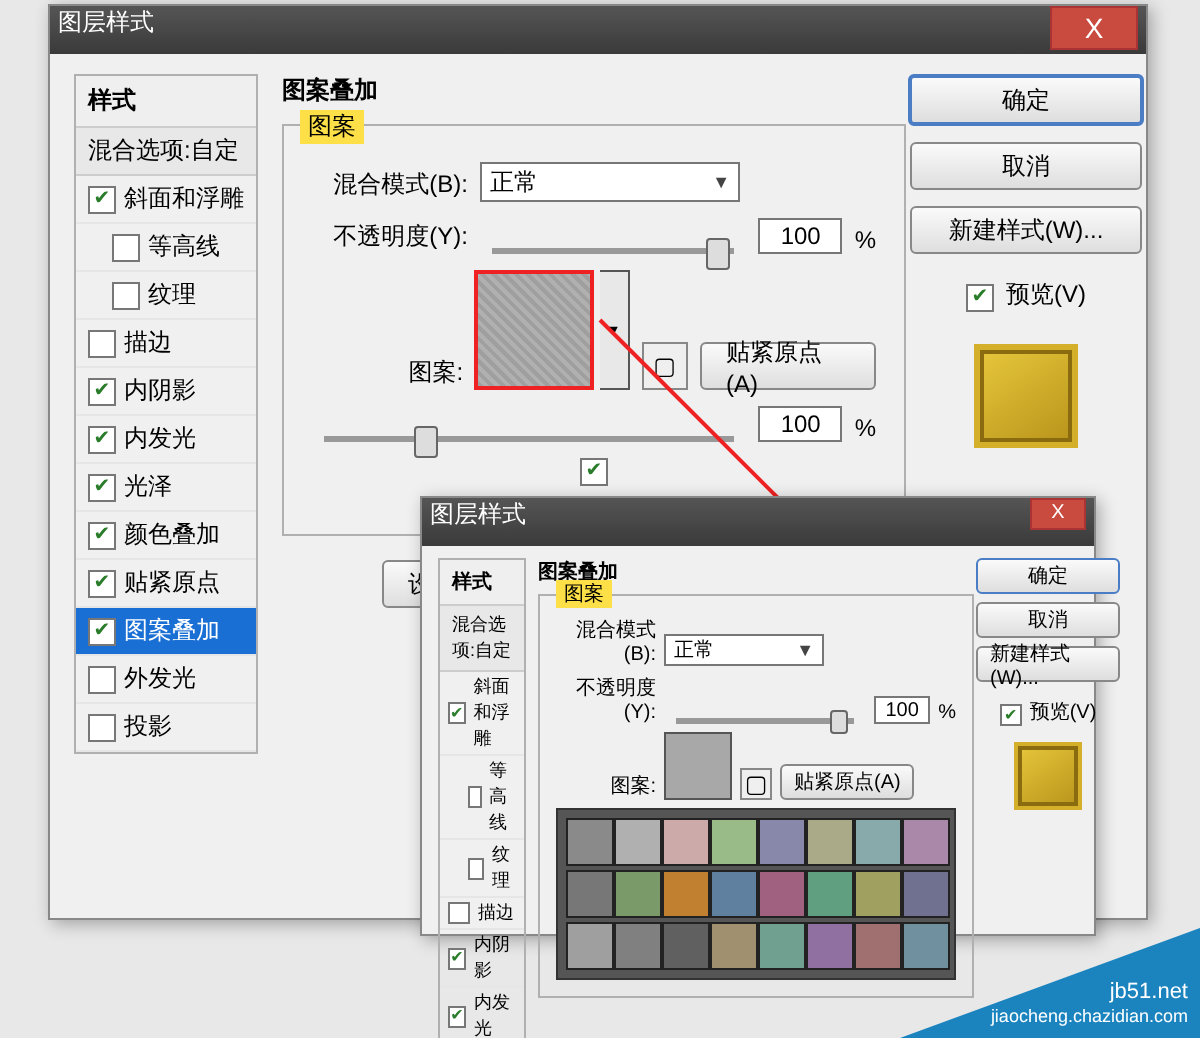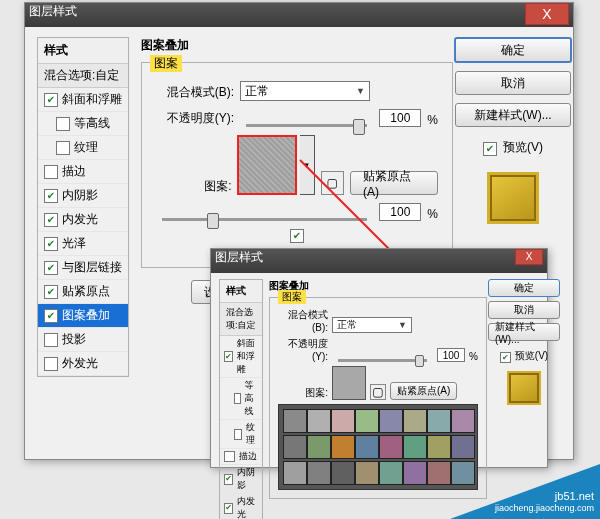--- a/index.html
+++ b/index.html
@@ -92,37 +92,37 @@
           <div class="lrow">
             <span class="chk">✔</span>
             <span>内发光</span>
           </div>
           <div class="lrow">
             <span class="chk">✔</span>
             <span>光泽</span>
           </div>
           <div class="lrow">
             <span class="chk">✔</span>
-            <span>与图层链接</span>
+            <span>颜色叠加</span>
           </div>
           <div class="lrow">
             <span class="chk">✔</span>
             <span>贴紧原点</span>
           </div>
           <div class="lrow active">
             <span class="chk">✔</span>
             <span>图案叠加</span>
           </div>
           <div class="lrow">
             <span class="chk"></span>
+            <span>外发光</span>
+          </div>
+          <div class="lrow">
+            <span class="chk"></span>
             <span>投影</span>
-          </div>
-          <div class="lrow">
-            <span class="chk"></span>
-            <span>外发光</span>
           </div>
         </div>
     </div>
 
     <div class="mid">
       <div style="font-weight:bold">图案叠加</div>
       <div class="group">
         <span class="group-title">图案</span>
 
         <div class="row">
@@ -321,15 +321,15 @@
         </div>
       <div class="preview"></div>
     </div>
   </div>
 </div>
 
 <div class="watermark">
   <div class="wm-tri"></div>
   <div class="wm-txt">
     <div>jb51.net</div>
-    <div style="font-size:9px">jiaocheng.jiaocheng.com</div>
+    <div style="font-size:9px">jiaocheng.chazidian.com</div>
   </div>
 </div>
 
 </body></html>

